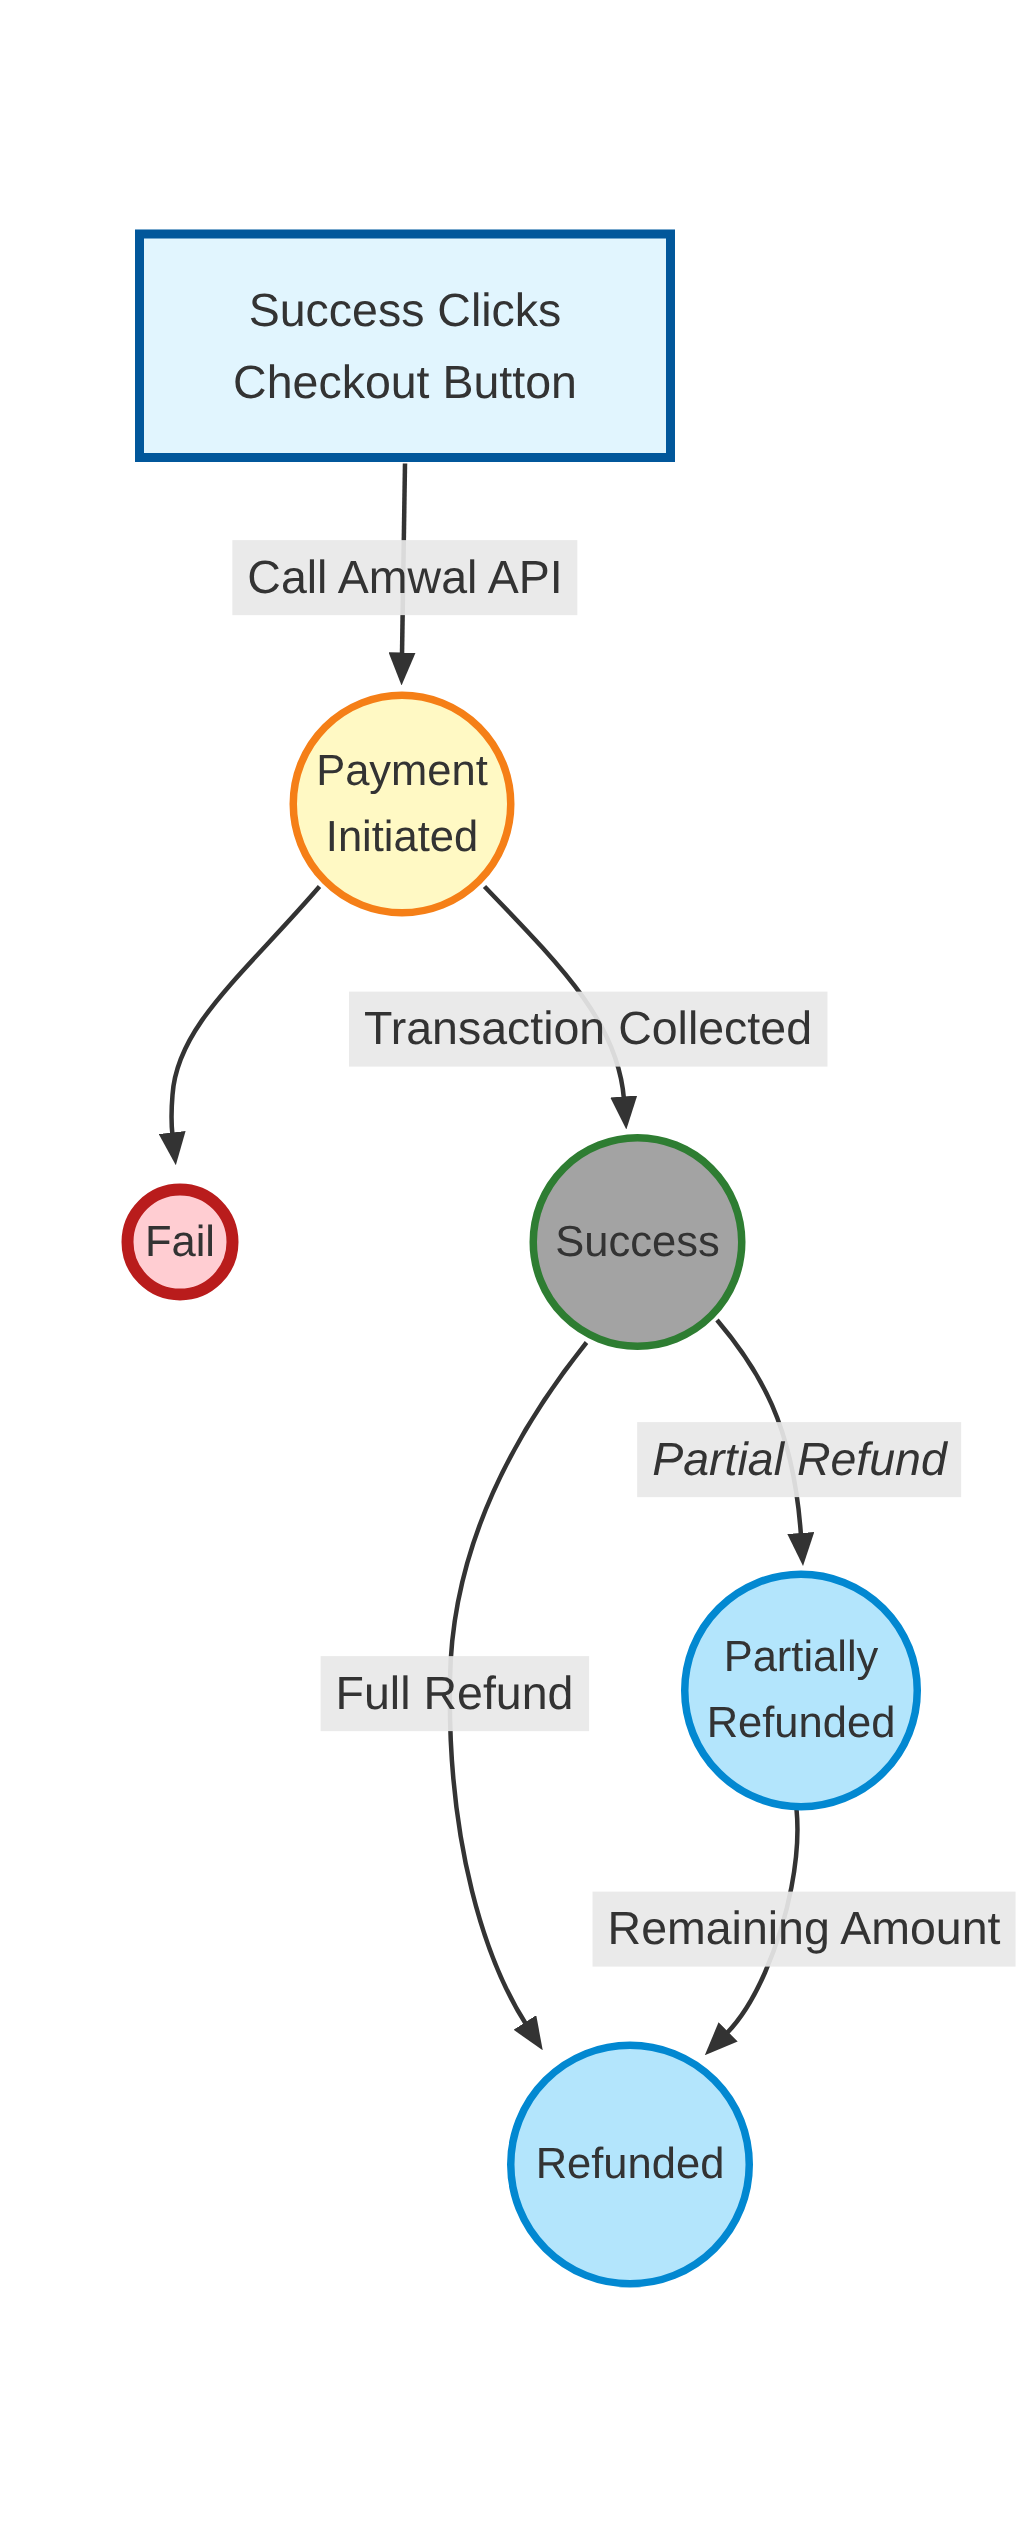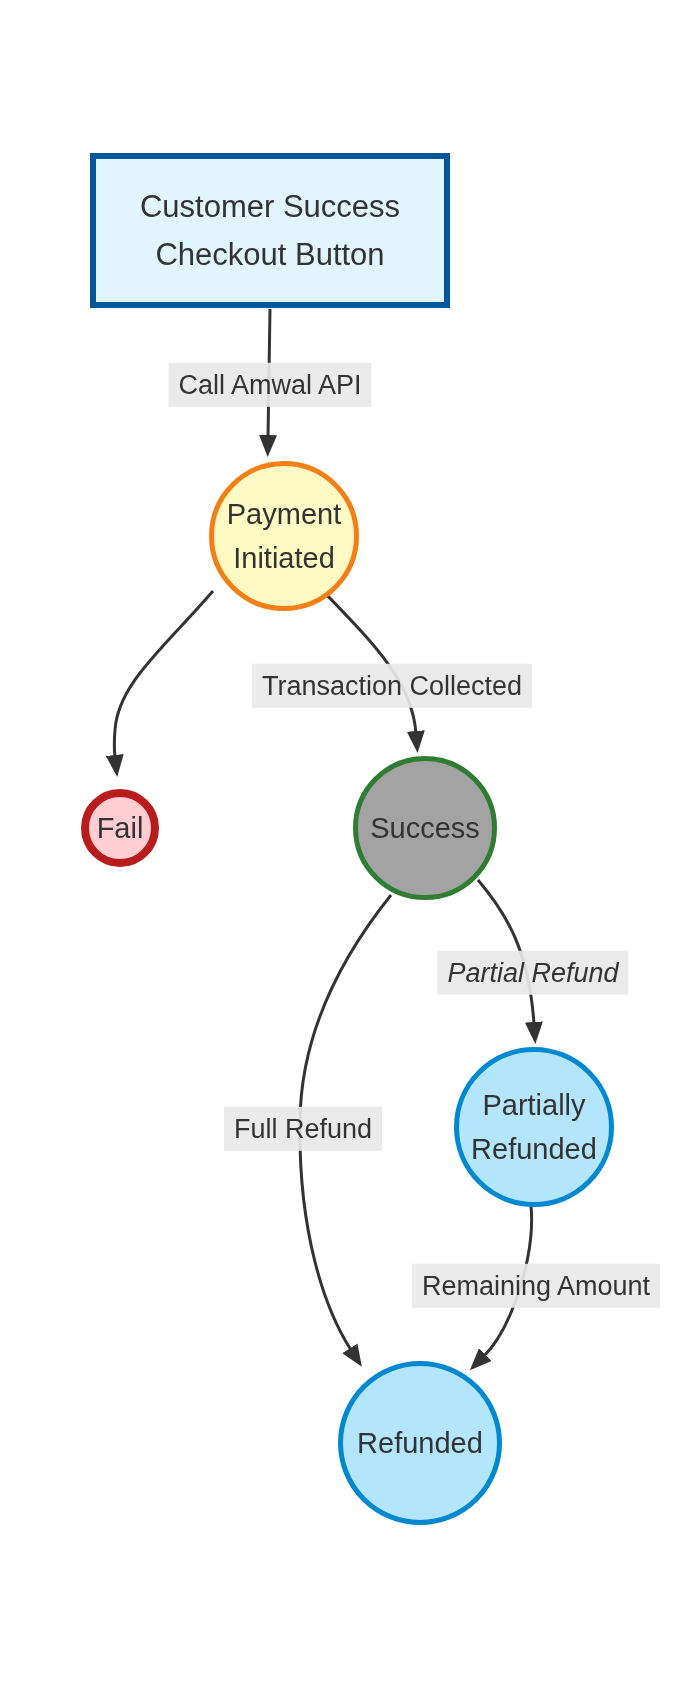--- a/index.html
+++ b/index.html
@@ -12,29 +12,29 @@
     position:absolute; display:flex; flex-direction:column; align-items:center;
     justify-content:center; text-align:center; box-sizing:border-box;
     font-size:29px; line-height:1.52; color:#333333;
   }
   .node span { display:block; }
   .rect {
     left:90px; top:153px; width:360px; height:155px;
     background:#e1f5fe; border:6px solid #01579b; font-size:31px;
   }
   .circle { border-radius:50%; }
-  .n-payment  { left:209px; top:461px;  width:150px; height:150px; background:#fff9c4; border:5px solid #f57f17; }
+  .n-payment  { left:193px; top:461px;  width:150px; height:150px; background:#fff9c4; border:5px solid #f57f17; }
   .n-fail     { left:81px;  top:789px;  width:78px;  height:78px;  background:#ffcdd2; border:8px solid #b91c1c; }
   .n-success  { left:353px; top:756px;  width:144px; height:144px; background:#a3a3a3; border:5px solid #2e7d32; }
   .n-partial  { left:454px; top:1047px; width:160px; height:160px; background:#b3e5fc; border:5px solid #0288d1; }
   .n-refunded { left:338px; top:1361px; width:164px; height:164px; background:#b3e5fc; border:5px solid #0288d1; }
   .edge-label {
     position:absolute; transform:translate(-50%,-50%);
     background:rgba(232,232,232,0.92); color:#333333;
-    padding:4px 10px; font-size:27px; white-space:nowrap; line-height:1.35;
+    padding:4px 10px; font-size:31px; white-space:nowrap; line-height:1.35;
   }
 </style>
 </head>
 <body>
 
 <div class="canvas">
 
   <svg class="edges" viewBox="0 0 686 1682" xmlns="http://www.w3.org/2000/svg">
     <defs>
       <marker id="arrow" markerUnits="userSpaceOnUse" markerWidth="22" markerHeight="18" viewBox="0 0 22 18" refX="2" refY="9" orient="auto">
@@ -45,21 +45,21 @@
       <path d="M270,309 L268,437" marker-end="url(#arrow)"></path>
       <path d="M213,591 C162,650 118,684 115,730 C114,742 114,748 115,757" marker-end="url(#arrow)"></path>
       <path d="M323,591 C375,645 412,682 416,733" marker-end="url(#arrow)"></path>
       <path d="M478,880 C506,913 529,950 534,1024" marker-end="url(#arrow)"></path>
       <path d="M391,895 C335,965 301,1040 300,1120 C298,1230 324,1308 351,1350" marker-end="url(#arrow)"></path>
       <path d="M531,1206 C534,1237 526,1278 510,1315 C503,1331 494,1346 484,1356" marker-end="url(#arrow)"></path>
     </g>
   </svg>
 
   <div class="node rect">
-    <span>Customer Success</span>
+    <span>Success Clicks</span>
     <span>Checkout Button</span>
   </div>
 
   <div class="node circle n-payment">
     <span>Payment</span>
     <span>Initiated</span>
   </div>
 
   <div class="node circle n-fail">
     <span>Fail</span>

